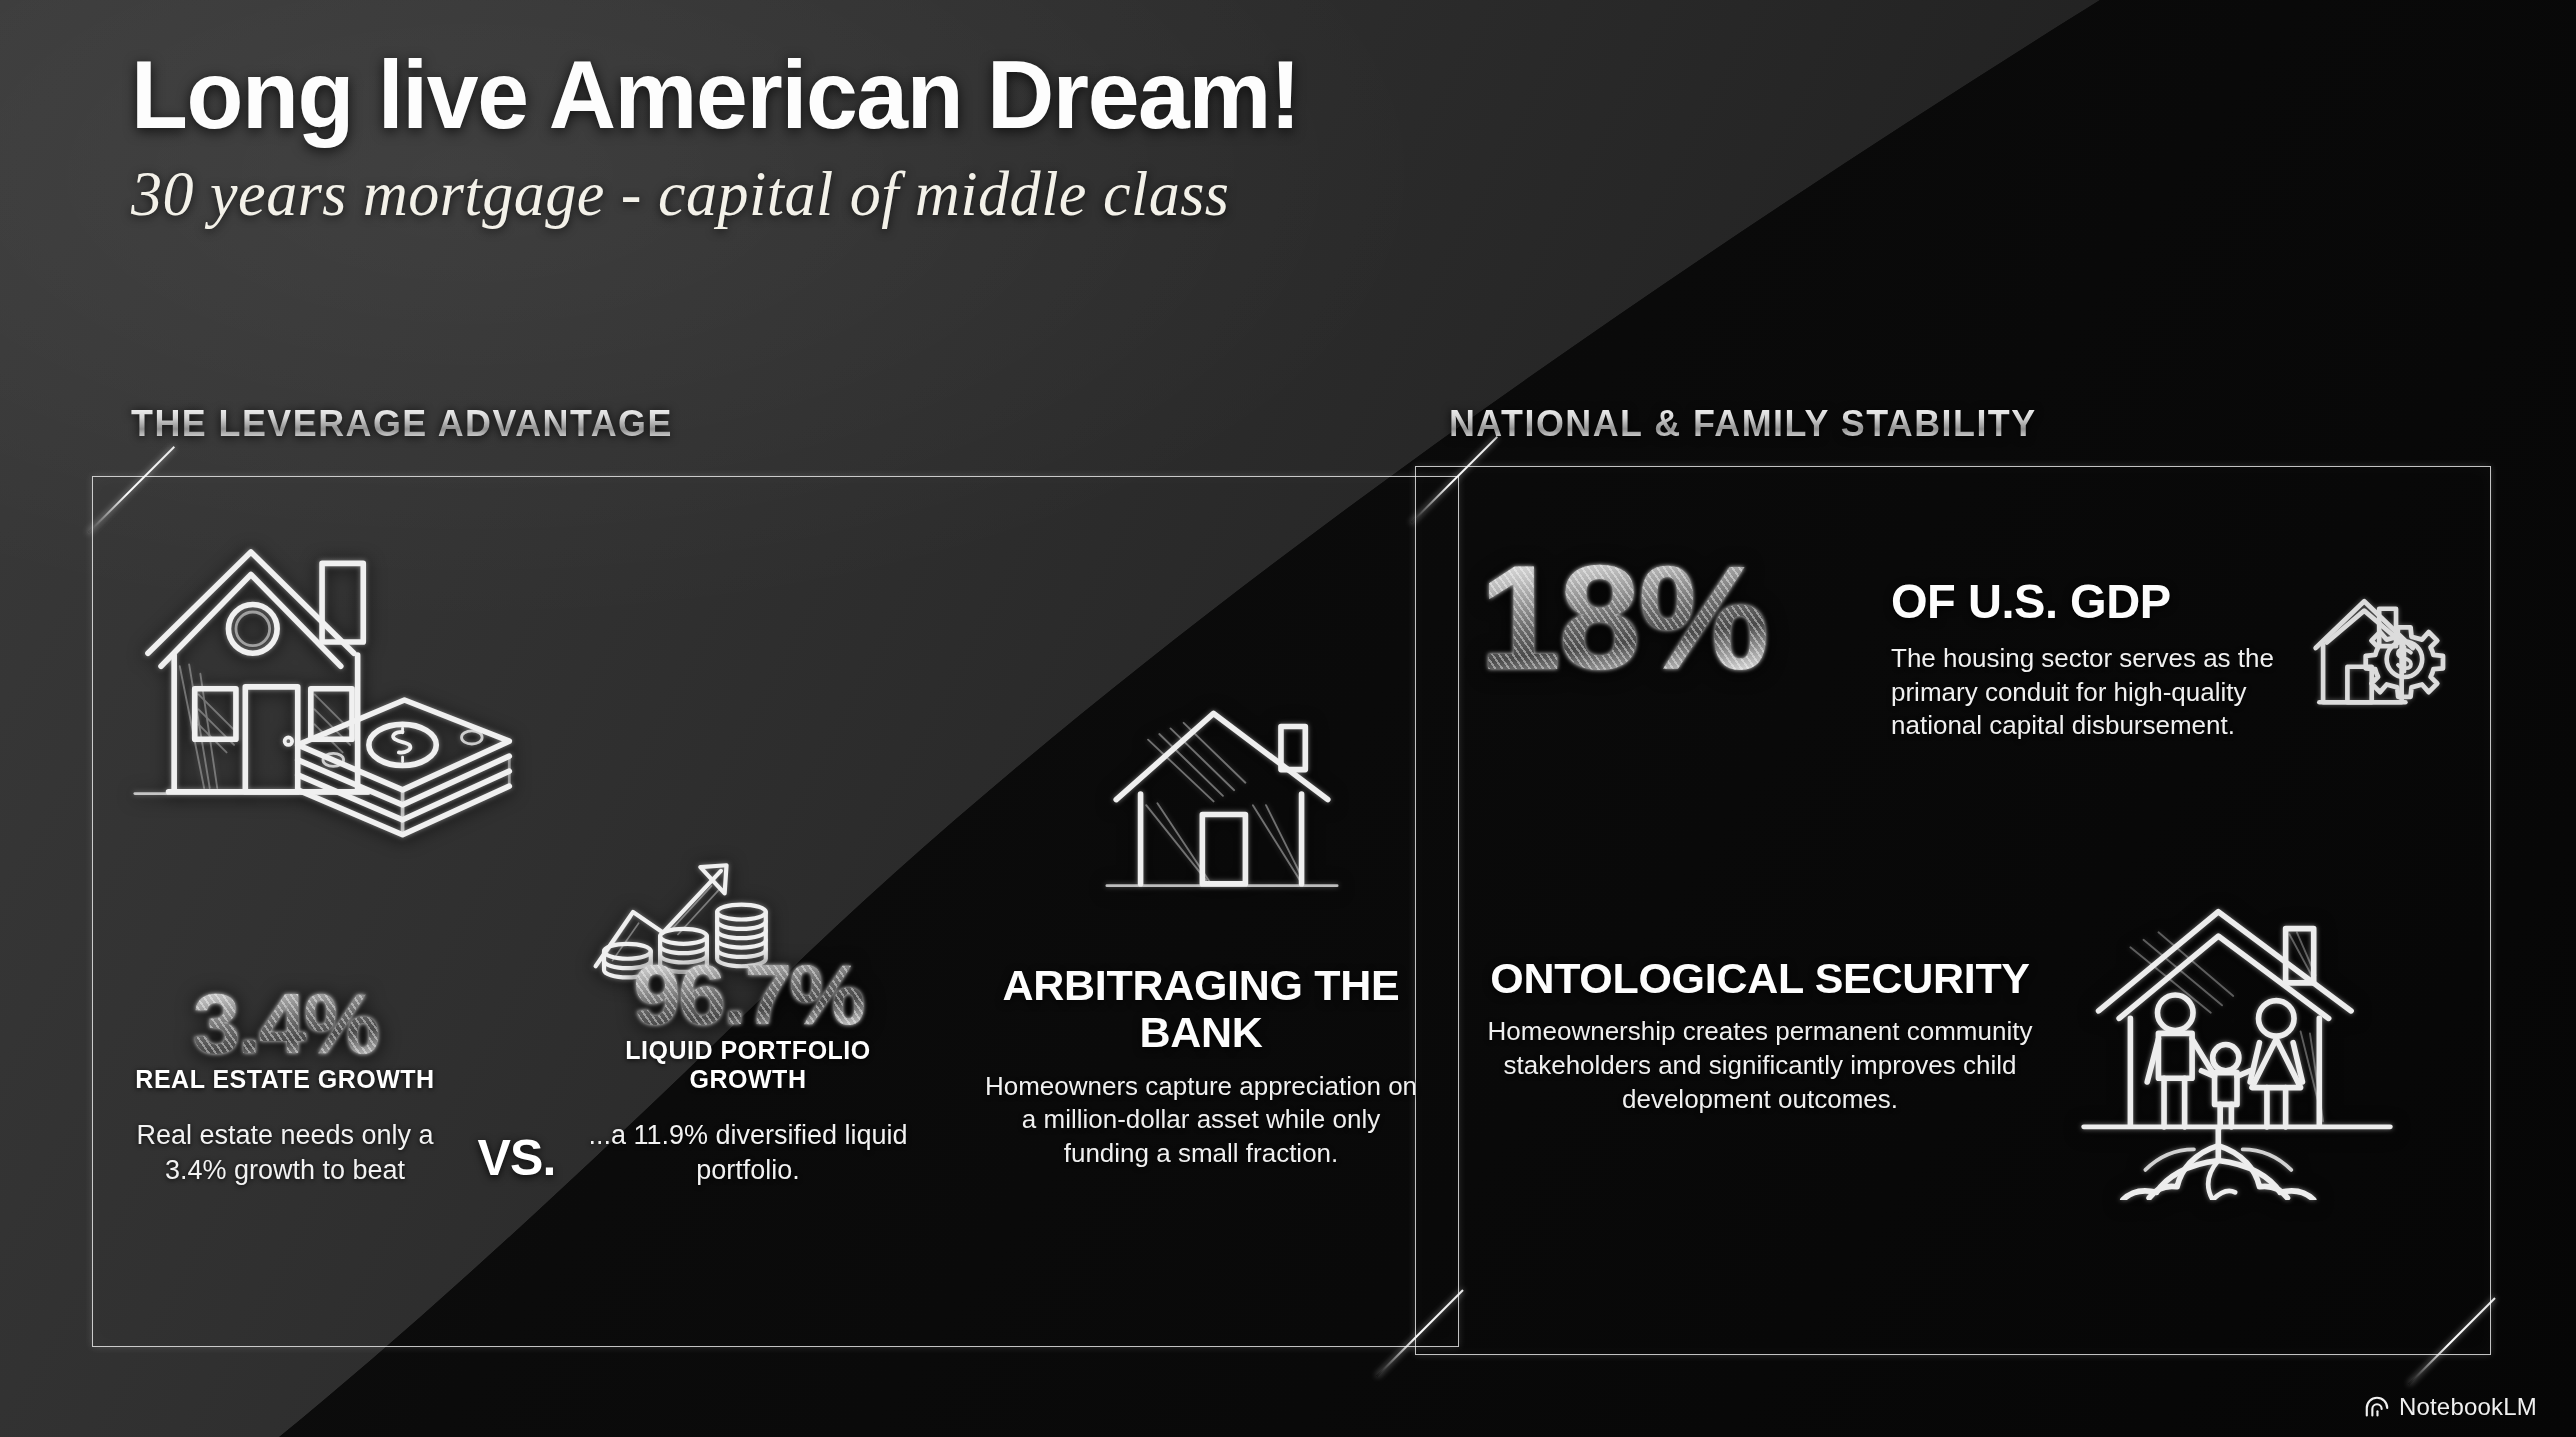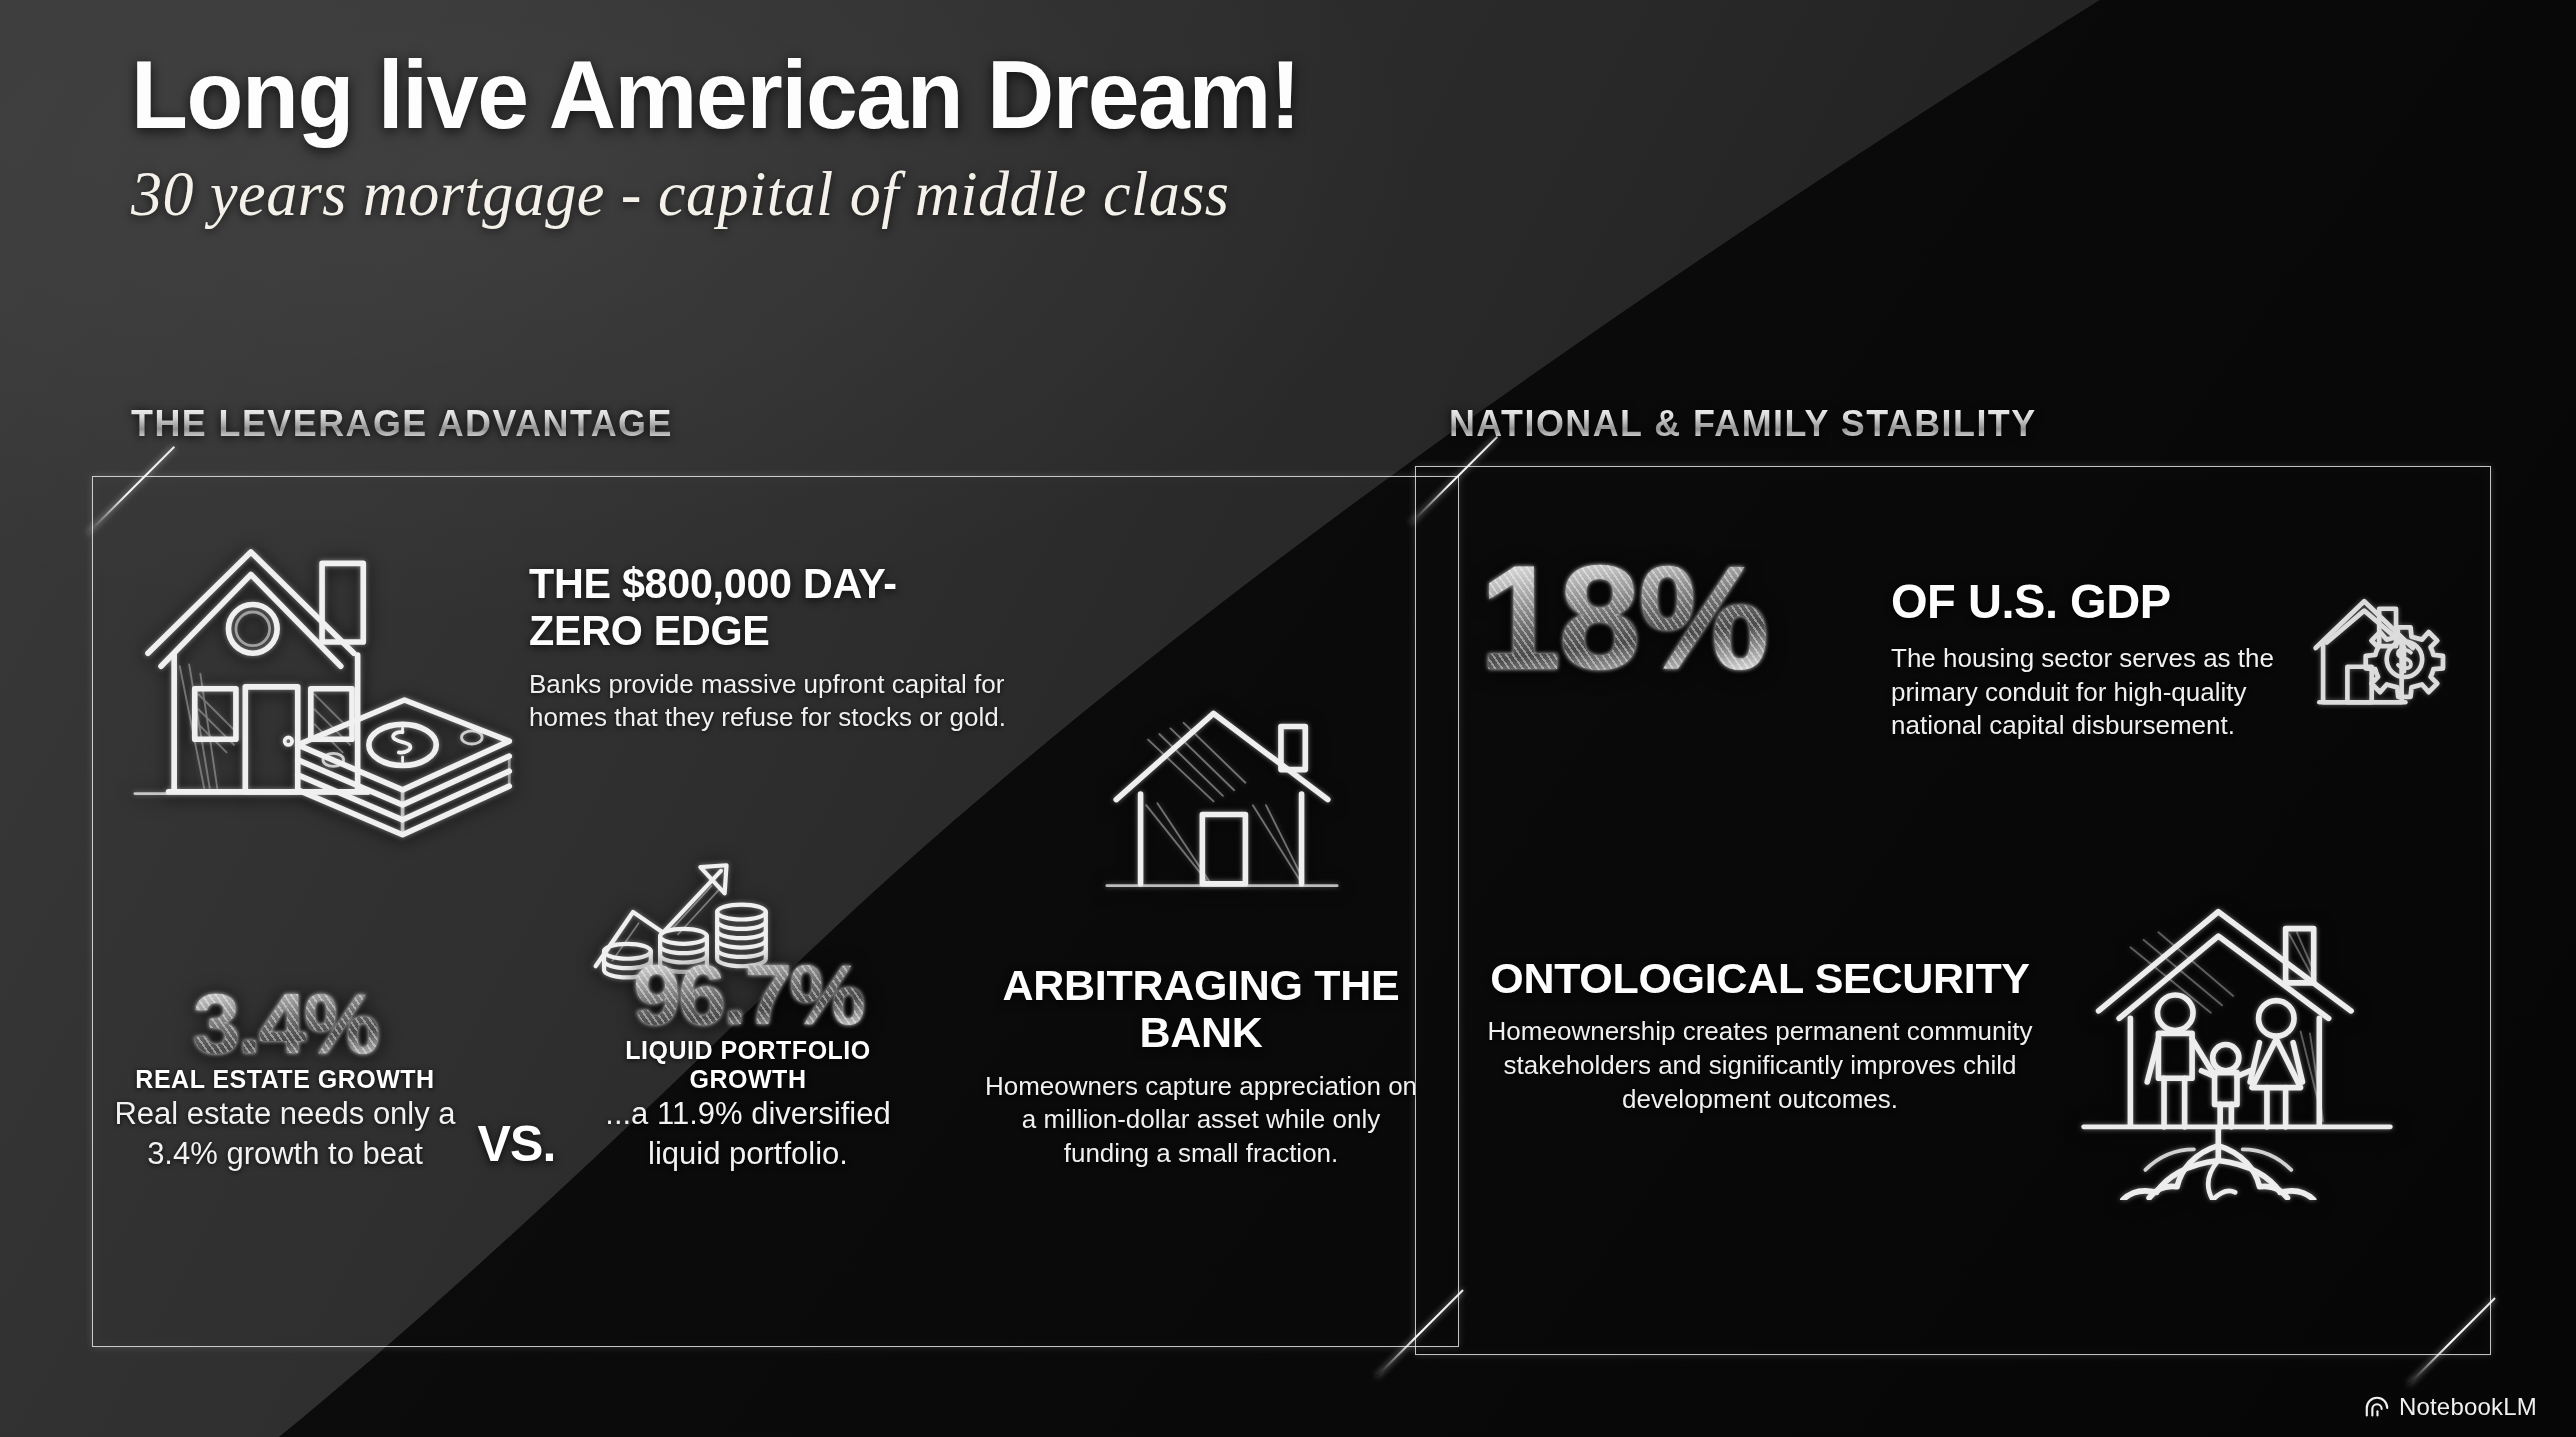--- a/index.html
+++ b/index.html
@@ -130,21 +130,21 @@
   .cmp-col { width:346px; text-align:center; position:relative; }
   .cmp-vs {
     width:117px; text-align:center;
     font-size:50px; font-weight:700; color:#ffffff;
     padding-top:82px; letter-spacing:-0.9px;
     text-shadow:0 1.9px 8.4px rgba(0,0,0,.85);
   }
   .cmp-col .stat-num { font-size:86px; display:block; }
   .cmp-col .cap { margin-top:2px; }
   .cmp-col .desc {
-    font-size:31px; line-height:1.28; color:#f2f2f2;
+    margin-top:24px; font-size:27px; line-height:1.28; color:#f2f2f2;
     text-shadow:0 0.9px 5.6px rgba(0,0,0,.85);
   }
 
   
   #blk-arb { left:981px; top:962px; width:440px; }
   #icon-house-center { position:absolute; left:1105px; top:702px; z-index:15; }
 
   
   #blk-gdp { left:1891px; top:575px; width:440px; }
   #blk-gdp .blk-title { font-size:49px; letter-spacing:-0.5px; }
@@ -237,24 +237,20 @@
       <ellipse cx="364" cy="228" rx="11" ry="7" stroke-width="3" opacity=".8"></ellipse>
 
       <path d="M178 252 L290 300 L404 248"></path>
       <path d="M178 268 L290 316 L404 264"></path>
       <path d="M178 284 L290 332 L404 280"></path>
       <path d="M290 284 v48" stroke-width="4" opacity=".7"></path>
       <path d="M290 300 L404 248 L404 280" stroke-width="3" opacity=".5"></path>
     </svg>
   </div>
 
-  <div class="block" id="blk-dayzero">
-    <div class="blk-title">THE $800,000 DAY-ZERO EDGE</div>
-    <div class="blk-body">Banks provide massive upfront capital for homes that they refuse for stocks or gold.</div>
-  </div>
 
   <div class="icon" id="icon-growth">
     <svg class="sketch" width="187" height="131" viewBox="0 0 200 140" fill="none" stroke="#f0f0f0" stroke-width="4.5" stroke-linejoin="round" stroke-linecap="round">
 
       <path d="M6 120 L46 62 L78 84 L140 18"></path>
       <path d="M118 14 L146 12 L144 42 Z"></path>
       <g stroke-width="1.8" opacity=".4">
         <path d="M14 112 l30 -44 M24 114 l28 -40 M86 82 l44 -48 M94 86 l44 -48"></path>
       </g>
 

